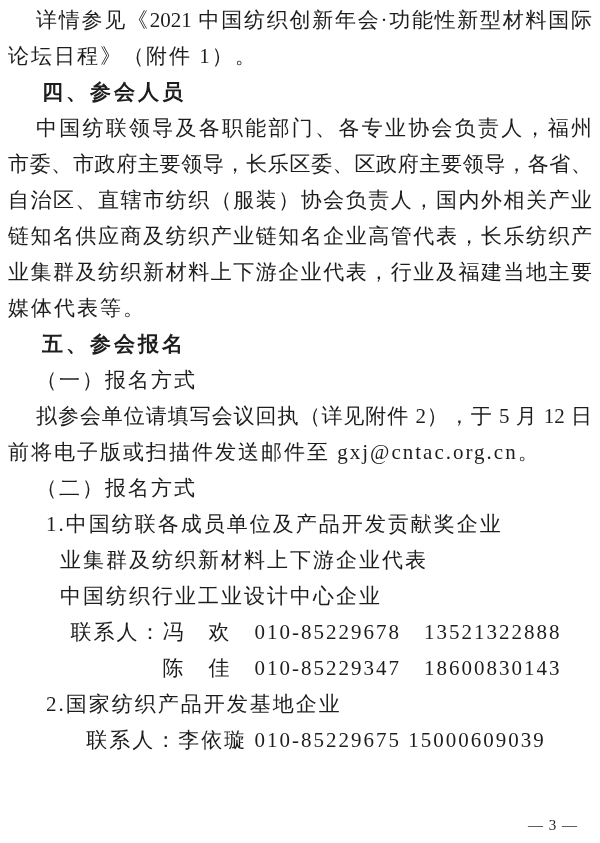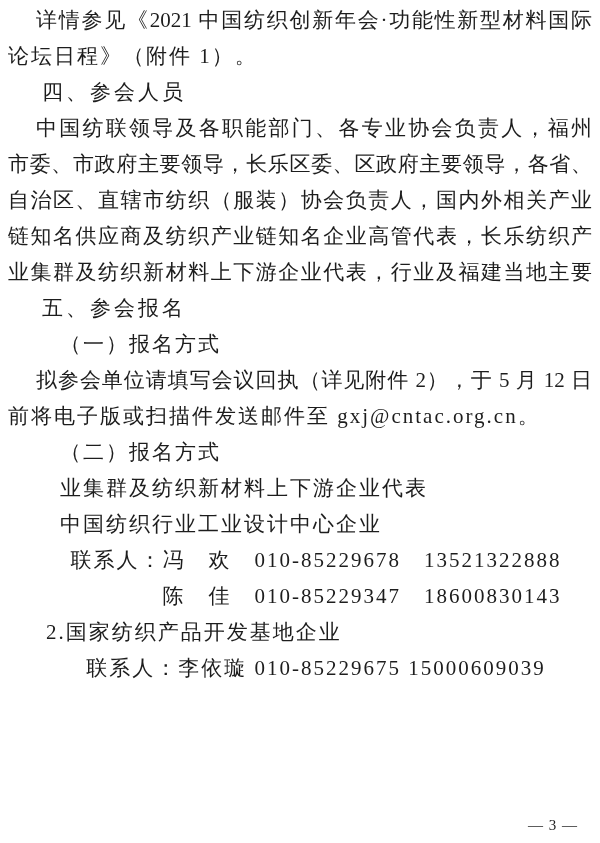--- a/index.html
+++ b/index.html
@@ -26,22 +26,22 @@
     white-space: pre;
     overflow: visible;
   }
   .just {
     letter-spacing: 0;
     white-space: normal;
     text-align: justify;
     text-align-last: justify;
   }
   .indent { text-indent: 28px; }
-  .heading { font-weight: normal; margin-left: 34px; letter-spacing: 3px; }
-  .sub   { margin-left: 52px; }
+  .heading { font-weight: bold; margin-left: 34px; letter-spacing: 3px; }
+  .sub   { margin-left: 28px; }
   .item  { margin-left: 38px; }
   .item2 { margin-left: 52px; }
   .contact { margin-left: 32px; text-align: center; }
   .ghost { visibility: hidden; }
   .page-number {
     position: absolute;
     right: 22px;
     bottom: 9px;
     font-size: 15px;
     letter-spacing: 1px;
@@ -54,25 +54,27 @@
 <div class="doc">
   <div id="doc-body">
       <div class="ln indent just">详情参见《2021 中国纺织创新年会·功能性新型材料国际</div>
       <div class="ln">论坛日程》（附件 1）。</div>
       <div class="ln heading">四、参会人员</div>
       <div class="ln indent just">中国纺联领导及各职能部门、各专业协会负责人，福州</div>
       <div class="ln just">市委、市政府主要领导，长乐区委、区政府主要领导，各省、</div>
       <div class="ln just">自治区、直辖市纺织（服装）协会负责人，国内外相关产业</div>
       <div class="ln just">链知名供应商及纺织产业链知名企业高管代表，长乐纺织产</div>
       <div class="ln just">业集群及纺织新材料上下游企业代表，行业及福建当地主要</div>
+      <div class="ln">媒体代表等。</div>
       <div class="ln heading">五、参会报名</div>
       <div class="ln sub">（一）报名方式</div>
       <div class="ln indent just">拟参会单位请填写会议回执（详见附件 2），于 5 月 12 日</div>
       <div class="ln">前将电子版或扫描件发送邮件至 gxj@cntac.org.cn。</div>
       <div class="ln sub">（二）报名方式</div>
+      <div class="ln item">1.中国纺联各成员单位及产品开发贡献奖企业</div>
       <div class="ln item2">业集群及纺织新材料上下游企业代表</div>
       <div class="ln item2">中国纺织行业工业设计中心企业</div>
       <div class="ln contact">联系人：冯　欢　010-85229678　13521322888</div>
       <div class="ln contact"><span class="ghost">联系人：</span>陈　佳　010-85229347　18600830143</div>
       <div class="ln item">2.国家纺织产品开发基地企业</div>
       <div class="ln contact">联系人：李依璇 010-85229675 15000609039</div>
     </div>
   <div class="page-number">— 3 —</div>
 </div>
 

